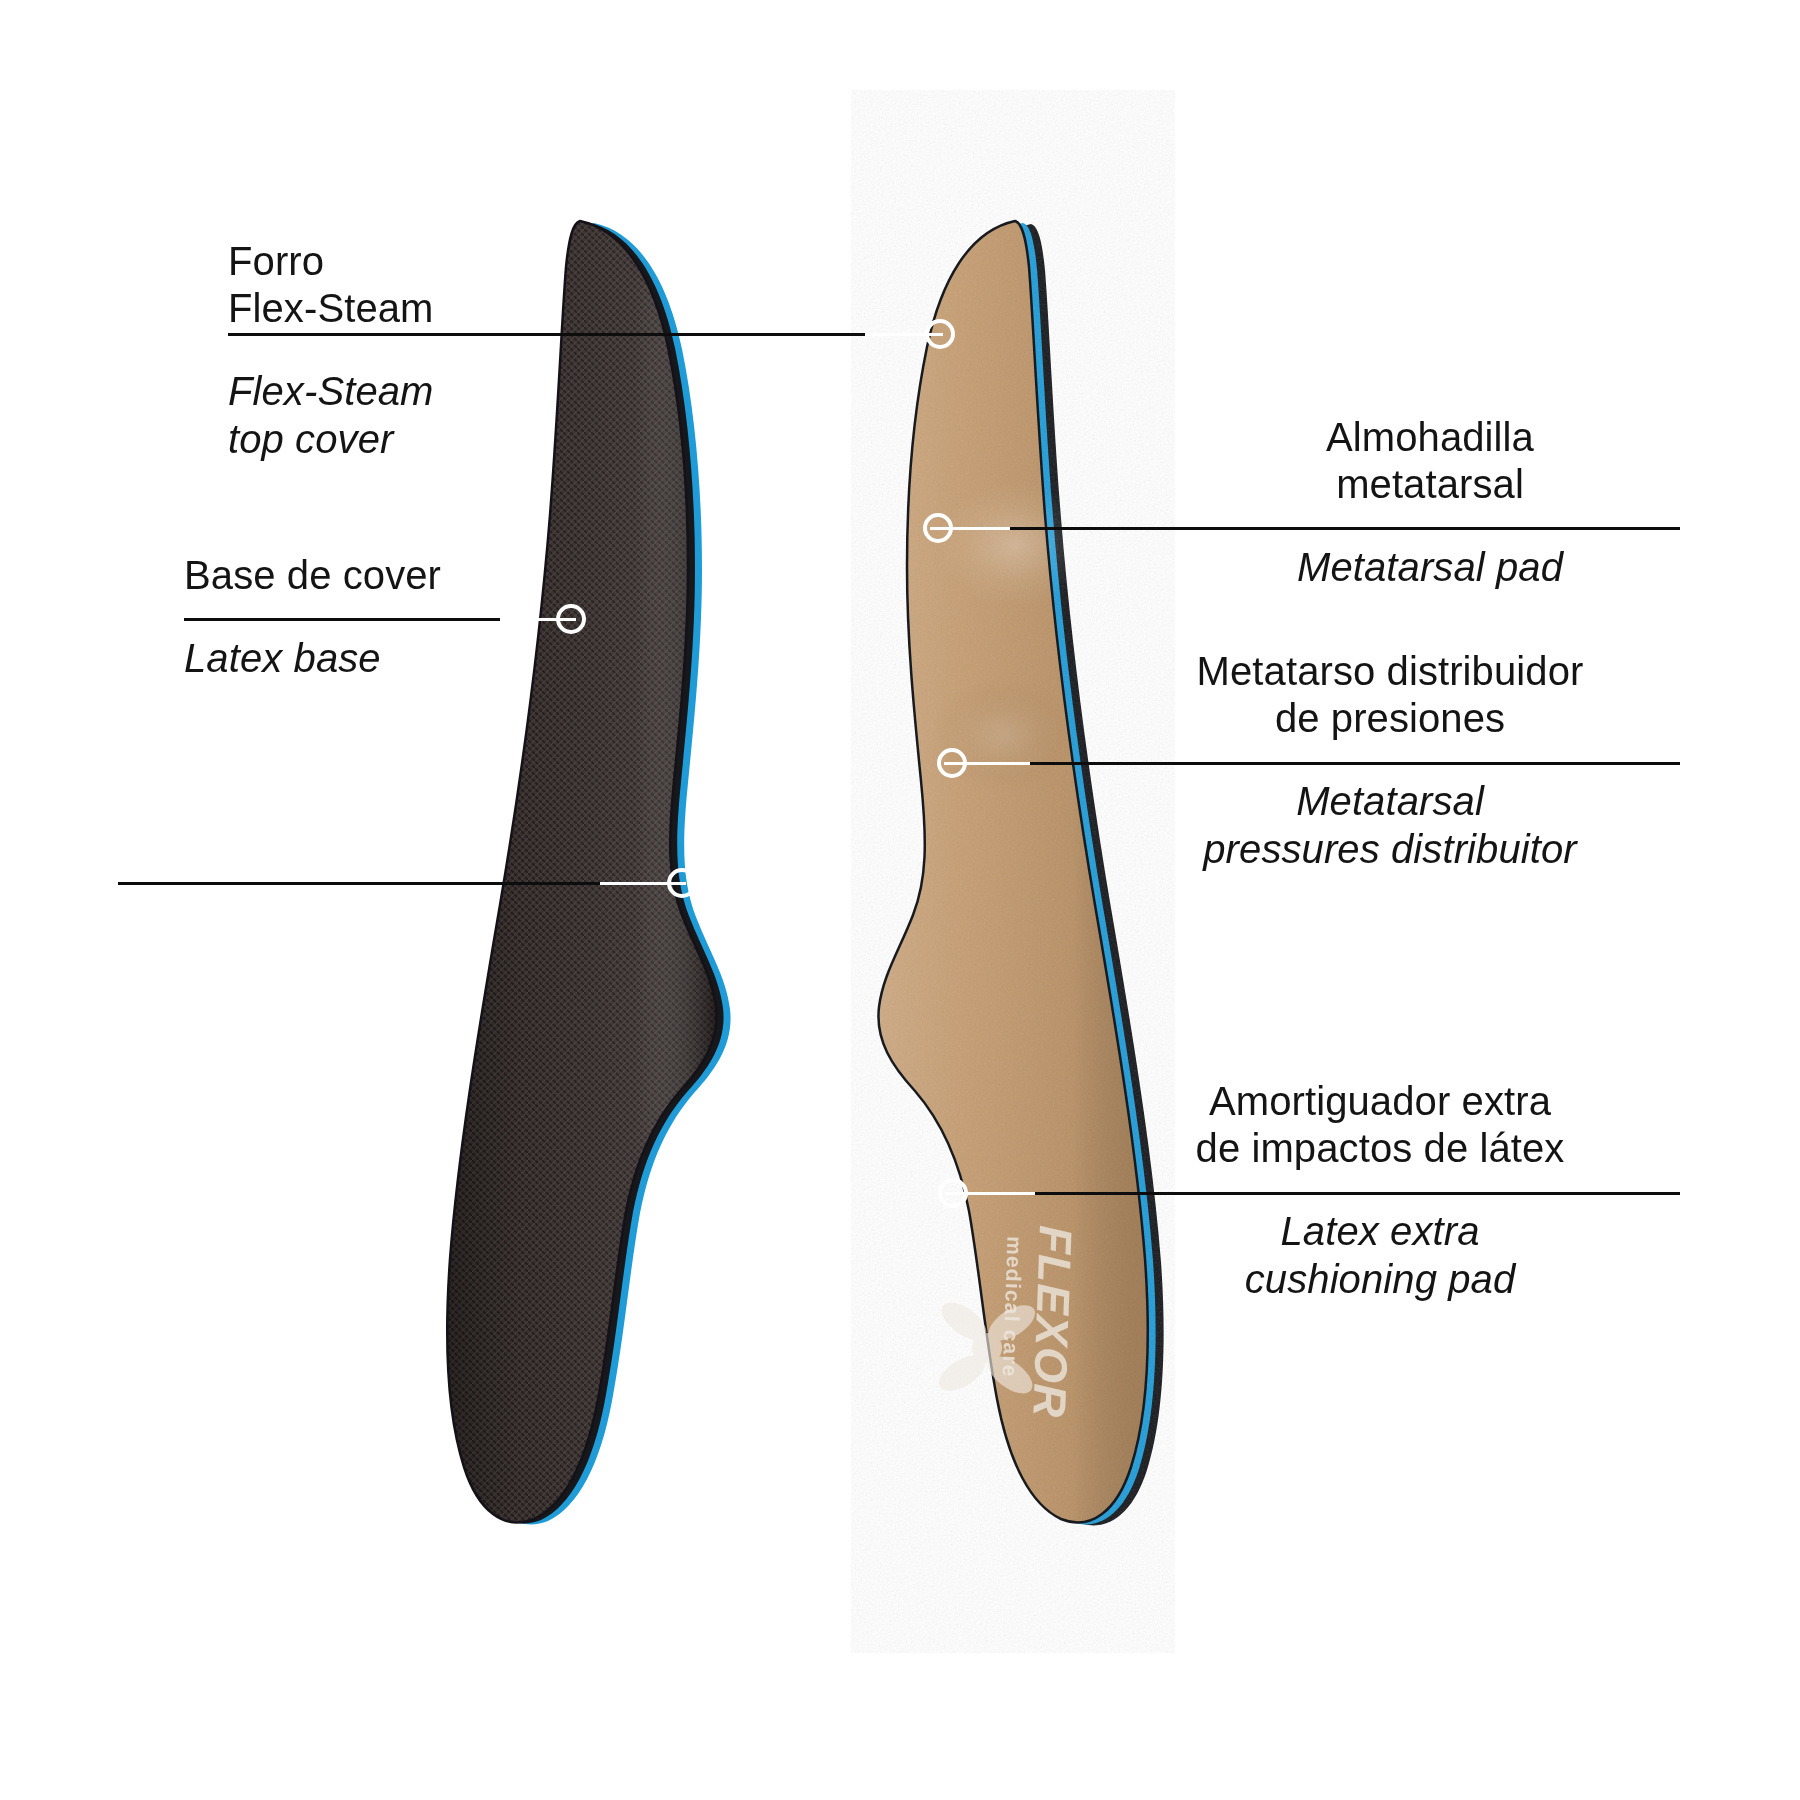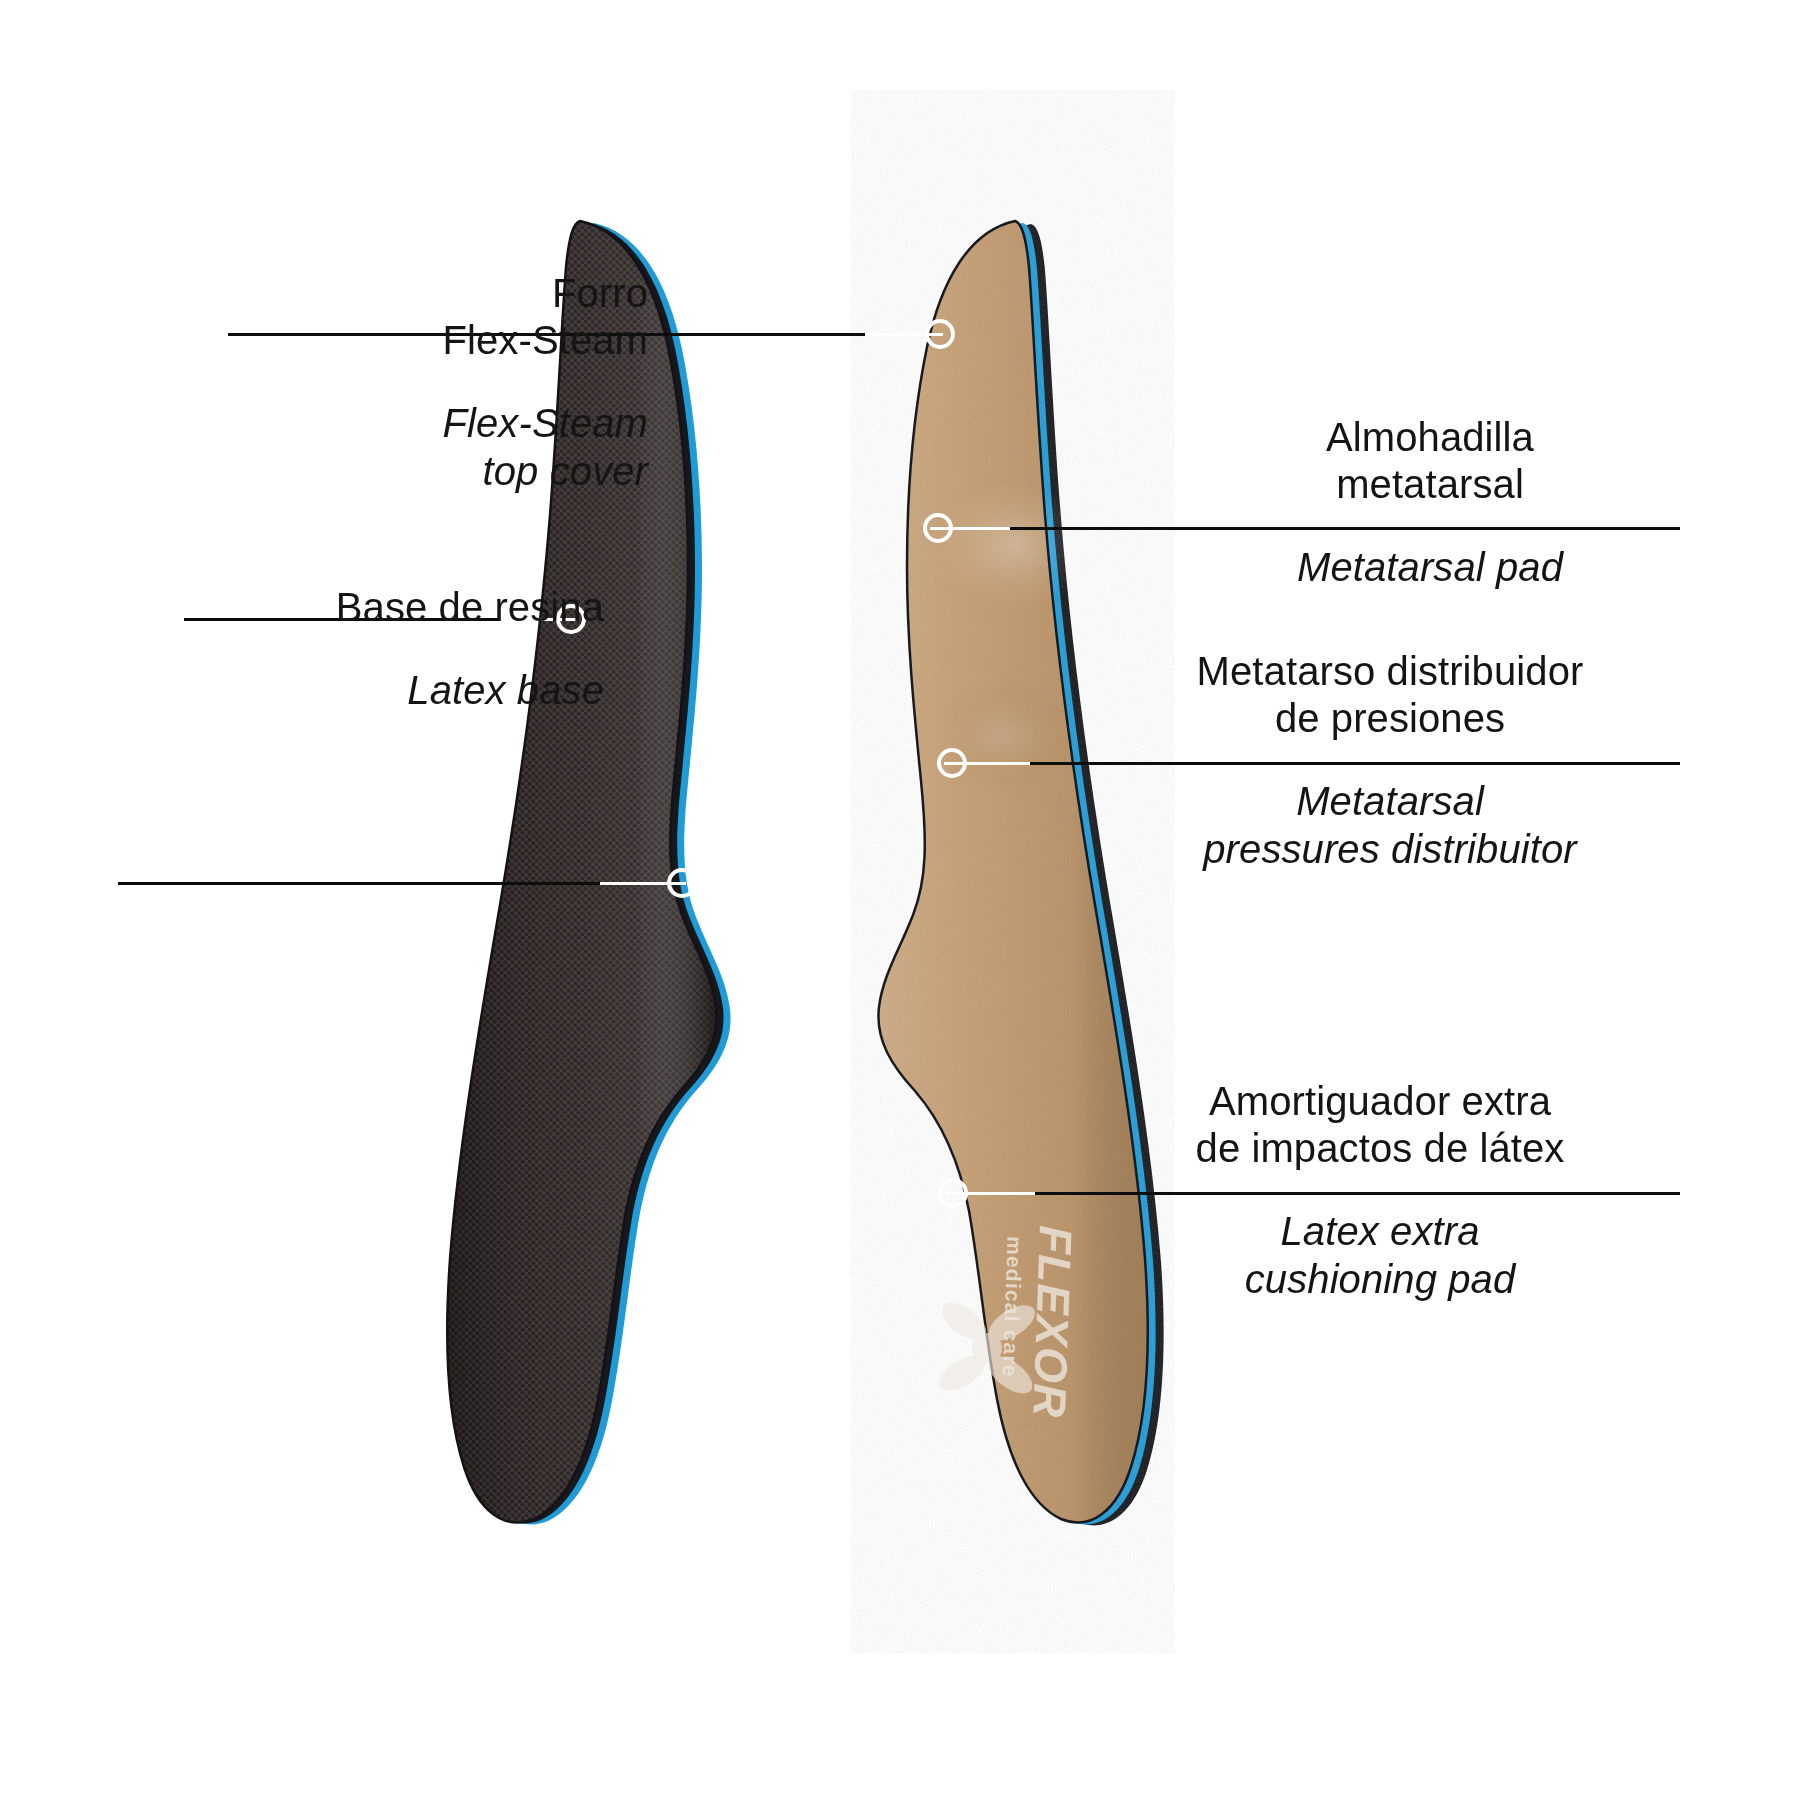--- a/index.html
+++ b/index.html
@@ -31,21 +31,21 @@
   .callout .en{
     font-size:40px;
     font-style:italic;
     font-weight:400;
     line-height:1.18;
     letter-spacing:.1px;
     white-space:pre-line;
     color:#141414;
   }
   .callout.right{text-align:center;}
-  .callout.left{text-align:right;margin-top:32px;}
+  .callout.left{text-align:left;}
 
   
   .leader{
     position:absolute;
     height:0;
     border-top:3px solid #0d0d0d;
   }
   .leader.white{border-top-color:#ffffff;}
 
   .dot{
@@ -224,21 +224,21 @@
 
   <div class="callout left" style="left:228px;top:238px;width:420px;">
     <div class="es">Forro
 Flex-Steam</div>
     <div class="rule" style="visibility:hidden;height:3px;"></div>
     <div class="en">Flex-Steam
 top cover</div>
   </div>
 
   <div class="callout left" style="left:184px;top:552px;width:420px;">
-    <div class="es">Base de resina</div>
+    <div class="es">Base de cover</div>
     <div class="rule" style="visibility:hidden;height:3px;"></div>
     <div class="en">Latex base</div>
   </div>
 
   <div class="callout left" style="left:118px;top:816px;width:480px;">
     <div class="rule" style="visibility:hidden;height:3px;"></div>
   </div>
 
   <div class="callout right" style="left:1180px;top:414px;width:500px;">
     <div class="es">Almohadilla

